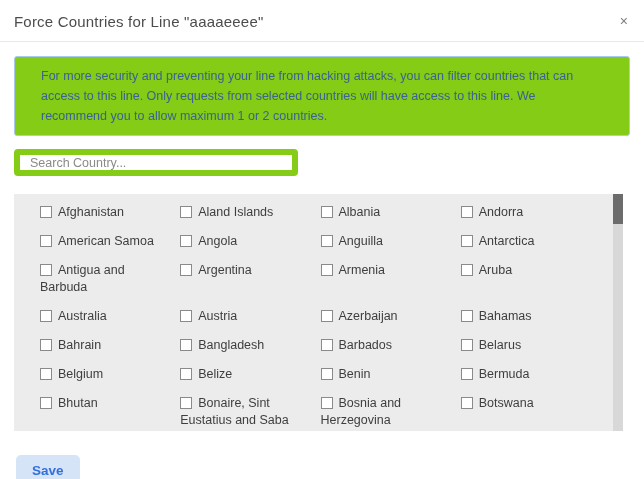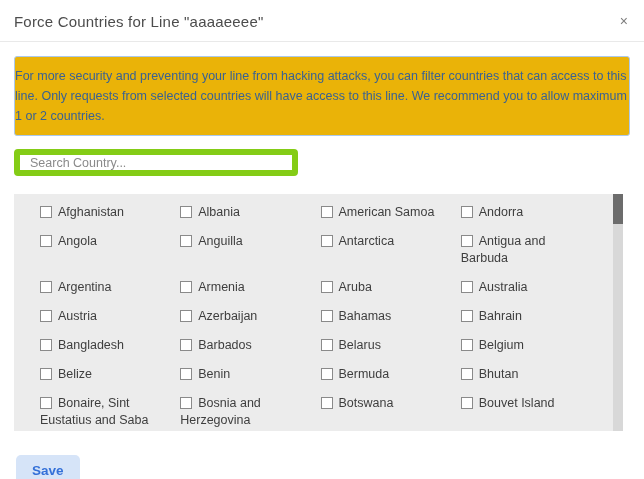--- a/index.html
+++ b/index.html
@@ -31,25 +31,25 @@
     padding: 0;
     margin-top: 1px;
     font-size: 14px;
     line-height: 1;
     color: #7d7d7d;
     cursor: pointer;
     font-family: "Liberation Sans", sans-serif;
   }
   .modal-body { padding: 14px 14px 0 14px; }
   .alert-info {
-    background: #eab308;
+    background: #84cc16;
     border: 1px solid #abc9ec;
     color: #3a6292;
     border-radius: 3px;
-    padding: 9px 0;
+    padding: 9px 26px;
     font-size: 12.5px;
     line-height: 20px;
     margin: 0 0 13px 0;
   }
   .search-input {
     display: block;
     width: 284px;
     height: 27px;
     padding: 0 10px;
     font-size: 12.5px;
@@ -129,23 +129,24 @@
   </div>
 
   <div class="modal-body">
     <div class="alert-info">For more security and preventing your line from hacking attacks, you can filter countries that can access to this line. Only requests from selected countries will have access to this line. We recommend you to allow maximum 1 or 2 countries.</div>
 
     <input type="text" class="search-input" placeholder="Search Country..." style="">
 
     <div class="list-wrap">
       <div class="country-grid">
           <label class="country"><input type="checkbox" style=""><span>Afghanistan</span></label>
+          <label class="country"><input type="checkbox" style=""><span>Aland Islands</span></label>
           <label class="country"><input type="checkbox" style=""><span>Albania</span></label>
+          <label class="country"><input type="checkbox" style=""><span>Andorra</span></label>
           <label class="country"><input type="checkbox" style=""><span>American Samoa</span></label>
-          <label class="country"><input type="checkbox" style=""><span>Andorra</span></label>
           <label class="country"><input type="checkbox" style=""><span>Angola</span></label>
           <label class="country"><input type="checkbox" style=""><span>Anguilla</span></label>
           <label class="country"><input type="checkbox" style=""><span>Antarctica</span></label>
           <label class="country"><input type="checkbox" style=""><span>Antigua and Barbuda</span></label>
           <label class="country"><input type="checkbox" style=""><span>Argentina</span></label>
           <label class="country"><input type="checkbox" style=""><span>Armenia</span></label>
           <label class="country"><input type="checkbox" style=""><span>Aruba</span></label>
           <label class="country"><input type="checkbox" style=""><span>Australia</span></label>
           <label class="country"><input type="checkbox" style=""><span>Austria</span></label>
           <label class="country"><input type="checkbox" style=""><span>Azerbaijan</span></label>

